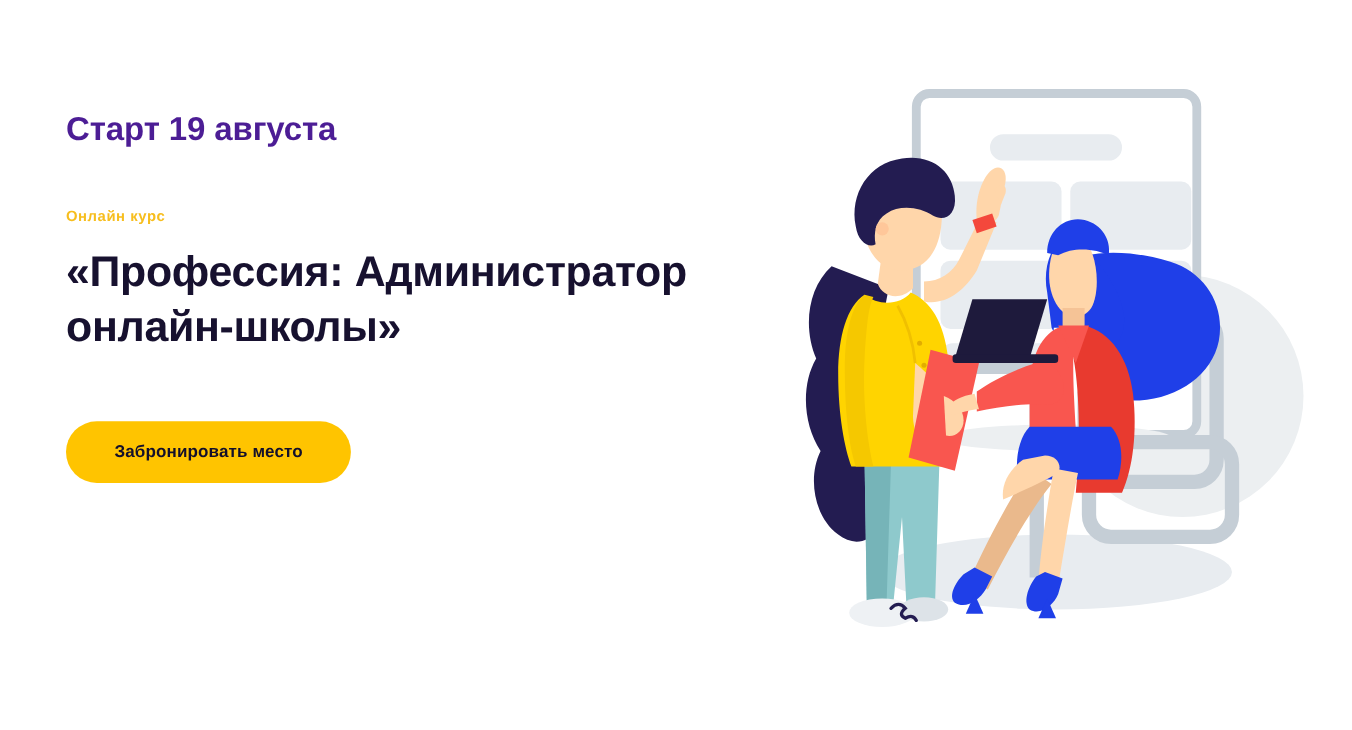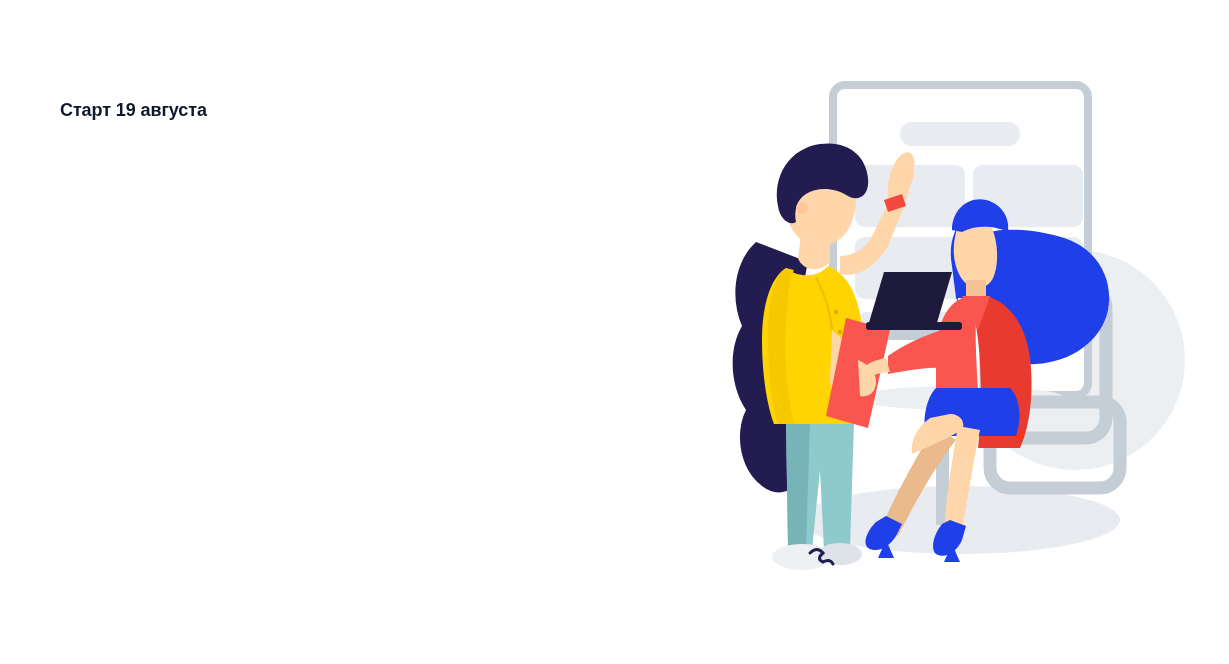--- a/index.html
+++ b/index.html
@@ -21,23 +21,23 @@
   }
 
   
   .hero-copy {
     position: absolute;
     left: 60px;
     top: 100px;
     width: 640px;
   }
   .start-date {
-    font-size: 18px;
-    font-weight: 700;
-    color: #0f172a;
+    font-size: 30px;
+    font-weight: 700;
+    color: #4c1d95;
     letter-spacing: -0.1px;
     margin: 0;
     line-height: 1.2;
   }
   .eyebrow {
     margin: 0;
     padding-top: 53px;
     font-size: 13.5px;
     font-weight: 700;
     color: #f7be1e;
@@ -92,23 +92,28 @@
 </style>
 </head>
 <body>
 
 <div class="page">
 
   <div class="hero-copy">
 
     <p class="start-date">Старт 19 августа</p>
 
-
-
-
+    <p class="eyebrow">Онлайн курс</p>
+
+    <h1 class="hero-title">«Профессия: Администратор онлайн-школы»</h1>
+
+
+    <div class="cta-wrap">
+      <button class="cta-button">Забронировать место</button>
+    </div>
   </div>
 
   <div class="illustration">
     <svg viewBox="0 0 540 610" width="540" height="610" xmlns="http://www.w3.org/2000/svg">
 
       <circle cx="385" cy="330" r="110" fill="#eceff1"></circle>
 
       <ellipse cx="270" cy="490" rx="160" ry="34" fill="#e8ecf0"></ellipse>
 
       <g>

